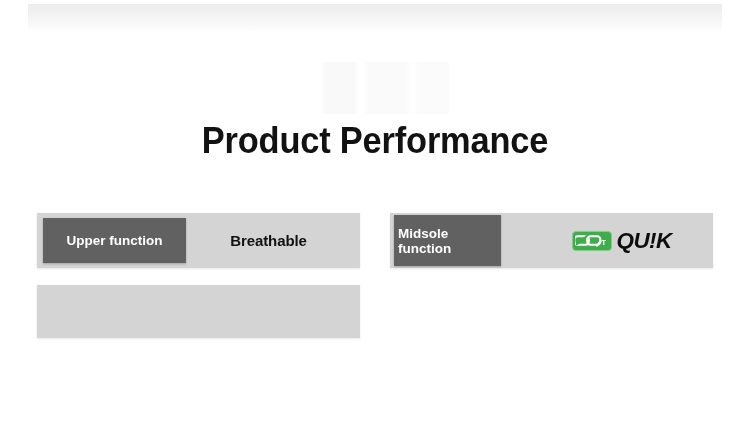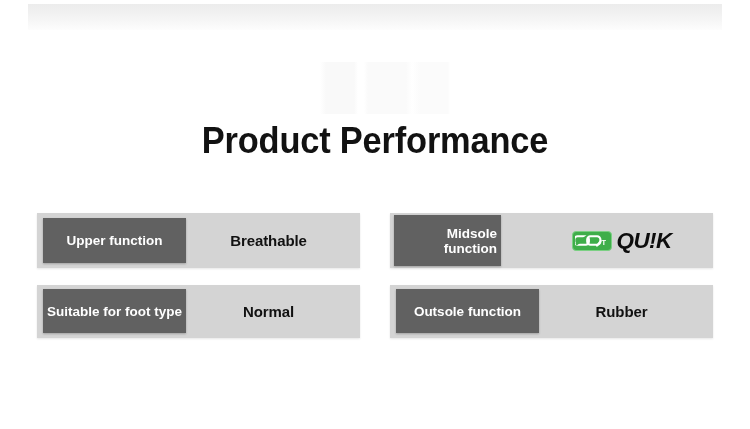--- a/index.html
+++ b/index.html
@@ -95,21 +95,21 @@
     position: absolute;
     left: 6px;
     top: 5px;
     width: 143px;
     height: 45px;
     background: #616161;
     color: #ffffff;
     display: flex;
     align-items: center;
     justify-content: center;
-    text-align: right;
+    text-align: left;
     font-size: 13.5px;
     line-height: 15px;
     font-weight: bold;
     box-shadow: 0 1px 2px rgba(0,0,0,0.25);
     box-sizing: border-box;
     padding: 0 4px;
     font-family: "Liberation Sans Narrow", "Liberation Sans", sans-serif;
   }
   .spec-card.row2 .spec-label {
     top: 4px;
@@ -207,24 +207,18 @@
           <span class="quik-word">QU!K</span>
         </div>
       </div>
     </div>
 
   </div>
 
   <div class="spec-row">
 
     <div class="spec-card row2">
-      <div class="spec-label">Suitable for foot type</div>
-      <div class="spec-value">Normal</div>
     </div>
 
-    <div class="spec-card row2">
-      <div class="spec-label">Outsole function</div>
-      <div class="spec-value">Rubber</div>
-    </div>
 
   </div>
 
 </div>
 
 </body></html>

